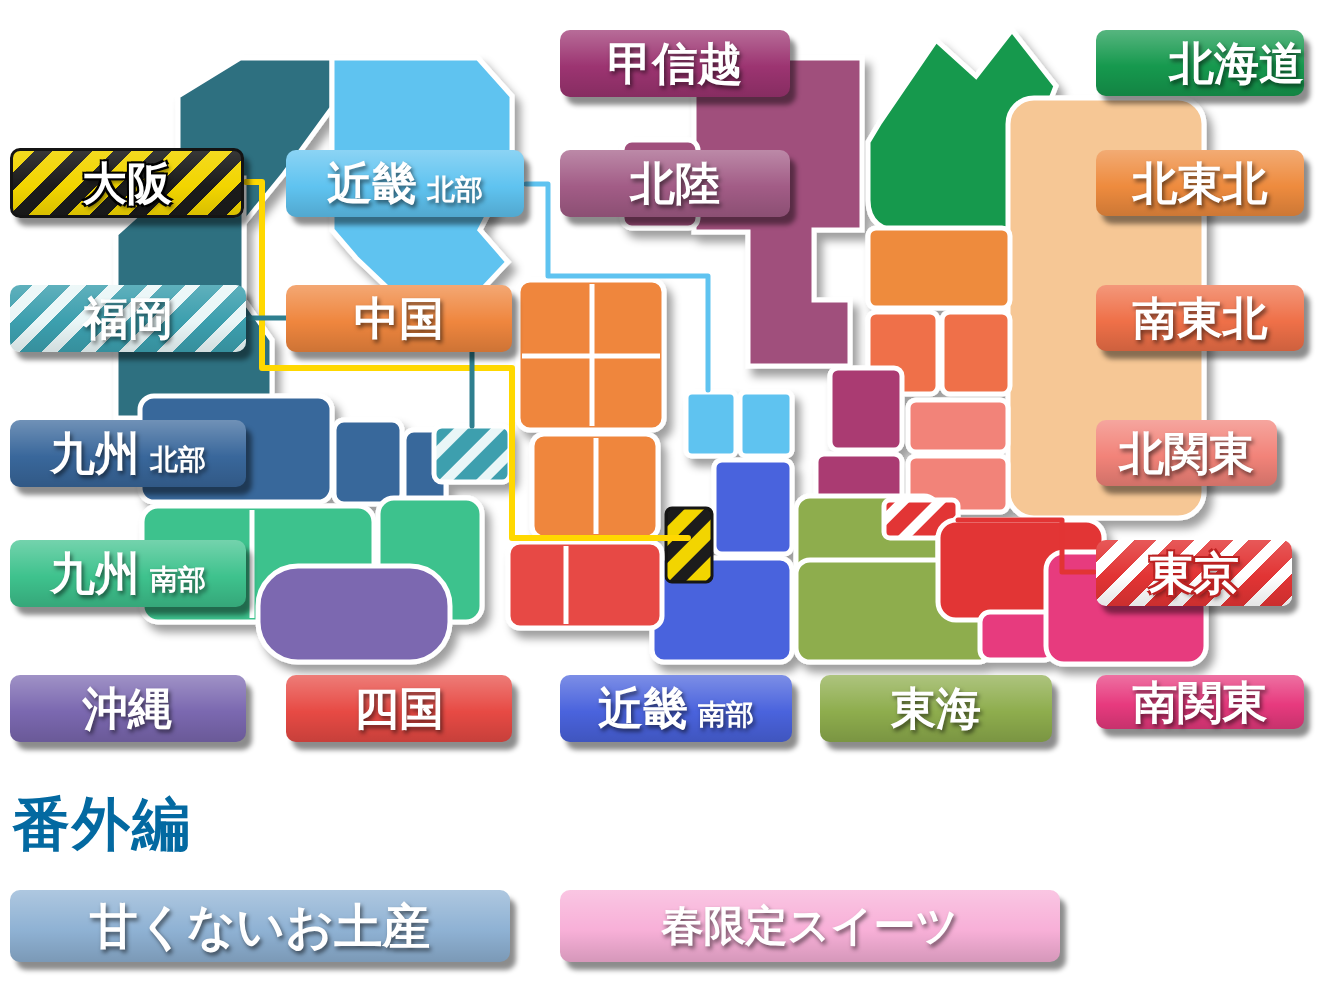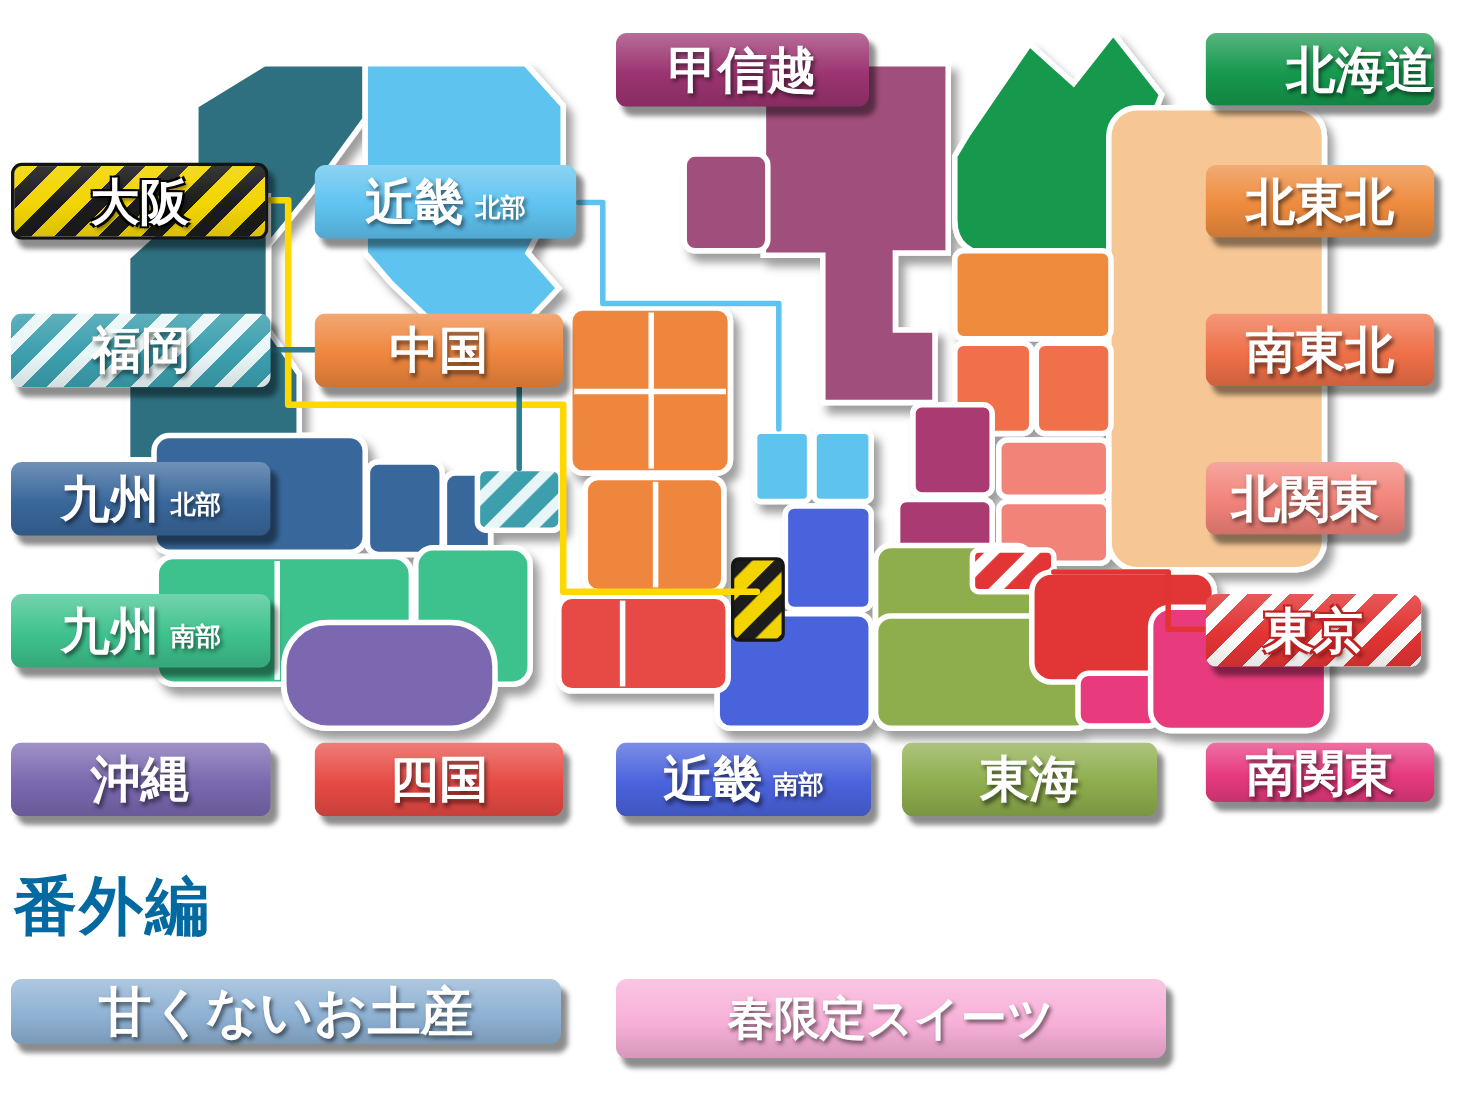--- a/index.html
+++ b/index.html
@@ -6,21 +6,21 @@
   .stage{position:relative;width:1333px;height:1004px;background:#fff;overflow:hidden;
          font-family:"DejaVu Sans","Liberation Sans",sans-serif;}
   .map{position:absolute;left:0;top:0;}
 
   .btn{position:absolute;display:flex;align-items:center;justify-content:center;gap:10px;
        border-radius:10px;color:#fff;font-weight:700;font-size:45px;line-height:1;
        box-shadow:6px 8px 5px rgba(0,0,0,.45);
        text-shadow:2px 3px 4px rgba(0,0,0,.55);
        background-image:linear-gradient(180deg,rgba(255,255,255,.28),rgba(255,255,255,0) 55%,rgba(0,0,0,.14));
        cursor:pointer;user-select:none;}
-  .btn .suffix{font-size:23px;margin-top:12px;}
+  .btn .suffix{font-size:28px;margin-top:12px;}
 
   .btn-osaka{left:10px;top:148px;width:228px;height:64px;border:3px solid #141414;
     background-image:linear-gradient(180deg,rgba(255,255,255,.12),rgba(255,255,255,0) 55%,rgba(0,0,0,.10)),
       repeating-linear-gradient(135deg,#f2d500 0 15px,#1b1b1b 15px 28px);
     text-shadow:-2px -2px 0 #000,2px -2px 0 #000,-2px 2px 0 #000,2px 2px 0 #000,3px 4px 4px rgba(0,0,0,.5);}
   .btn-koshinetsu{left:560px;top:30px;width:230px;height:67px;background-color:#9c3471;}
   .btn-hokkaido{left:1096px;top:30px;width:208px;height:66px;background-color:#16994e;justify-content:flex-end;}
   .btn-kinki-north{left:286px;top:150px;width:238px;height:67px;background-color:#5fc3f0;}
   .btn-hokuriku{left:560px;top:150px;width:230px;height:67px;background-color:#a25c86;}
   .btn-kita-tohoku{left:1096px;top:150px;width:208px;height:66px;background-color:#ee8b3e;}
@@ -38,21 +38,21 @@
     text-shadow:-2px -2px 0 #bc2222,2px -2px 0 #bc2222,-2px 2px 0 #bc2222,2px 2px 0 #bc2222,3px 4px 4px rgba(0,0,0,.45);}
   .btn-okinawa{left:10px;top:675px;width:236px;height:67px;background-color:#7b68b0;}
   .btn-shikoku{left:286px;top:675px;width:226px;height:67px;background-color:#e74a44;}
   .btn-kinki-south{left:560px;top:675px;width:232px;height:67px;background-color:#4a63dd;}
   .btn-tokai{left:820px;top:675px;width:232px;height:67px;background-color:#8ead4d;}
   .btn-minami-kanto{left:1096px;top:675px;width:208px;height:54px;background-color:#e73a7e;}
 
   .heading{position:absolute;left:12px;top:786px;margin:0;
     font-family:Liberation Sans, sans-serif;
     font-size:58px;font-weight:700;color:#0369a1;letter-spacing:2px;}
-  .btn-extra1{left:10px;top:890px;width:500px;height:59px;background-color:#8fb2d4;font-size:48px;}
+  .btn-extra1{left:10px;top:890px;width:500px;height:72px;background-color:#8fb2d4;font-size:48px;}
   .btn-extra2{left:560px;top:890px;width:500px;height:72px;background-color:#f8b0d8;font-size:42px;}
 </style>
 </head>
 <body>
 
 <div class="stage">
 
   <svg class="map" width="1333" height="1004" viewBox="0 0 1333 1004">
     <defs>
       <filter id="ds" x="-20%" y="-20%" width="140%" height="140%">
@@ -171,20 +171,23 @@
   <div class="btn btn-koshinetsu">
     <span>甲信越</span>
   </div>
   <div class="btn btn-hokkaido">
     <span>北海道</span>
   </div>
   <div class="btn btn-kinki-north">
     <span>近畿</span>
     <span class="suffix">北部</span>
   </div>
+  <div class="btn btn-hokuriku">
+    <span>北陸</span>
+  </div>
   <div class="btn btn-kita-tohoku">
     <span>北東北</span>
   </div>
   <div class="btn btn-fukuoka">
     <span>福岡</span>
   </div>
   <div class="btn btn-chugoku">
     <span>中国</span>
   </div>
   <div class="btn btn-minami-tohoku">

